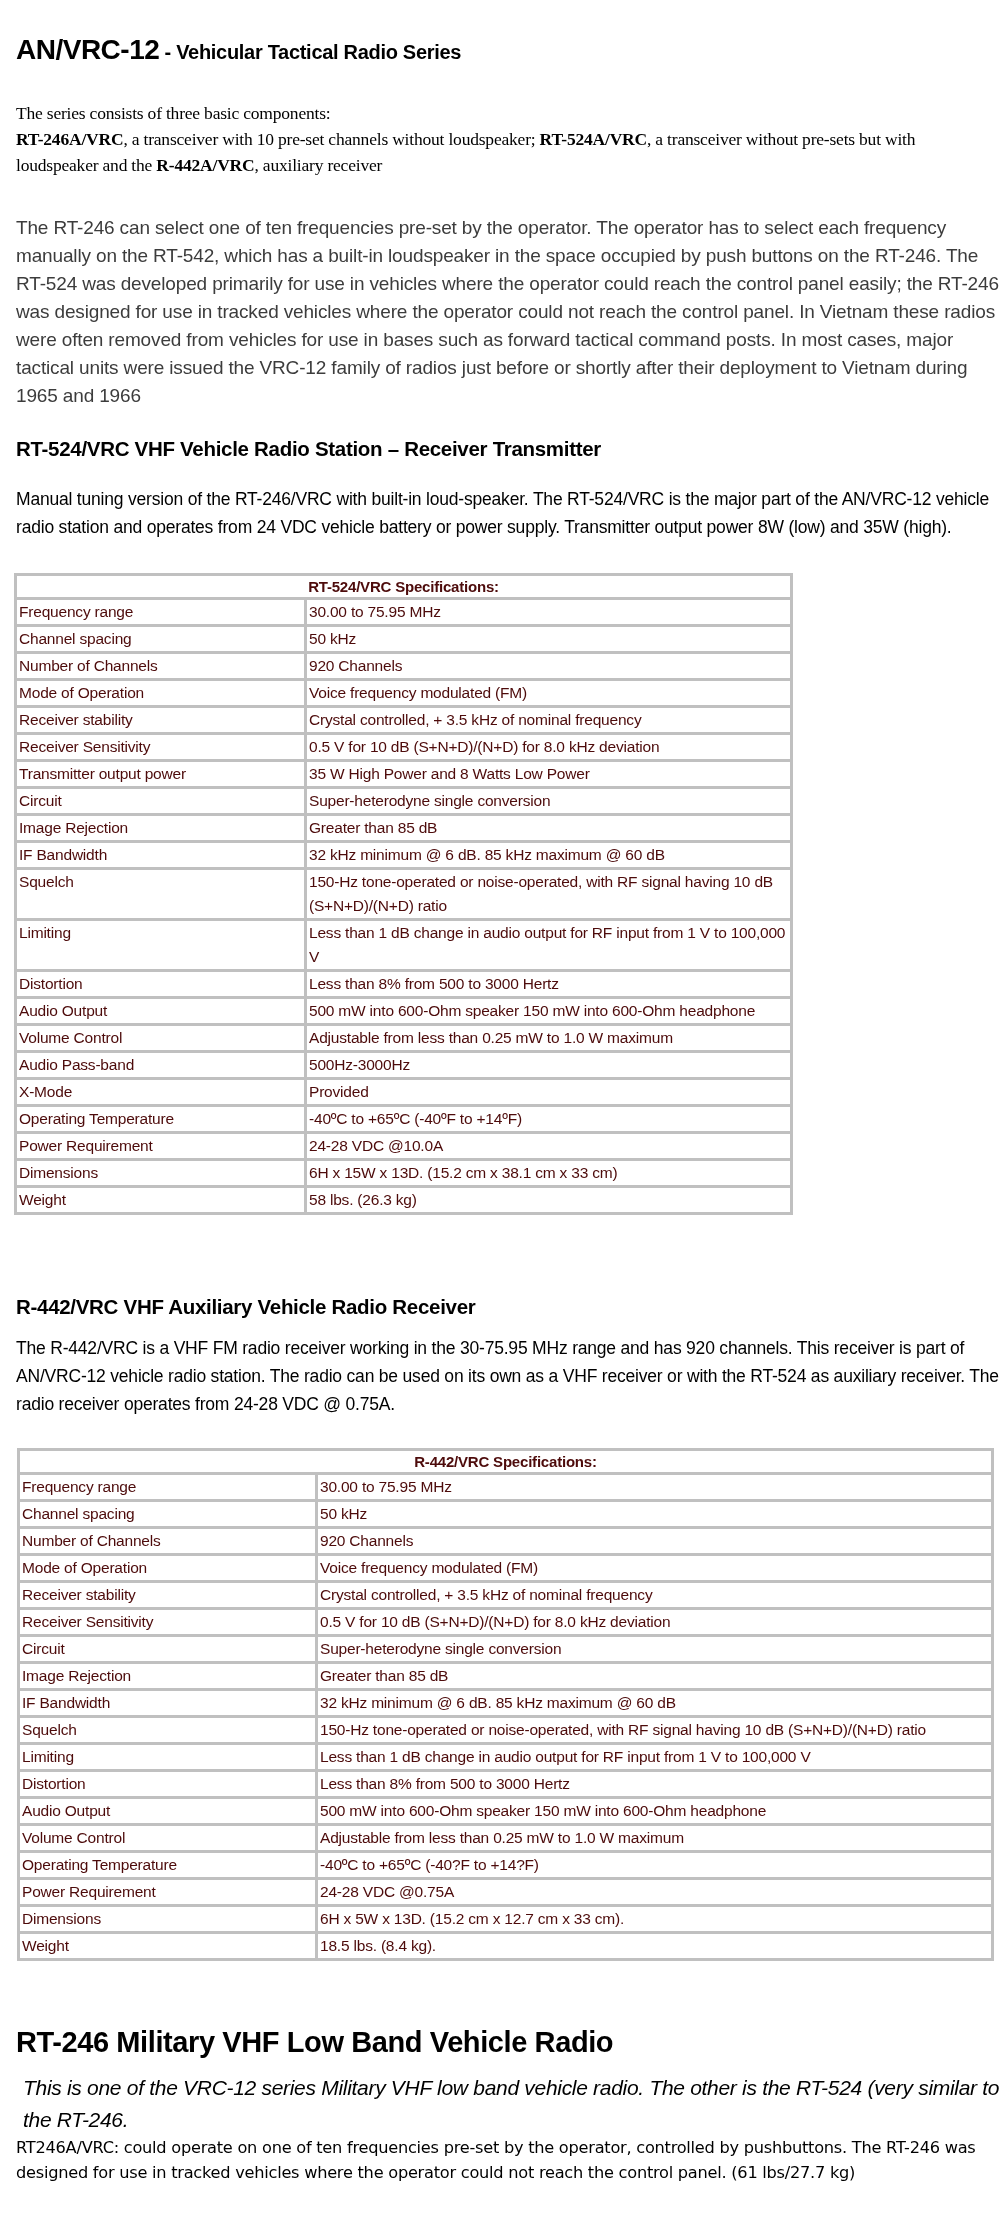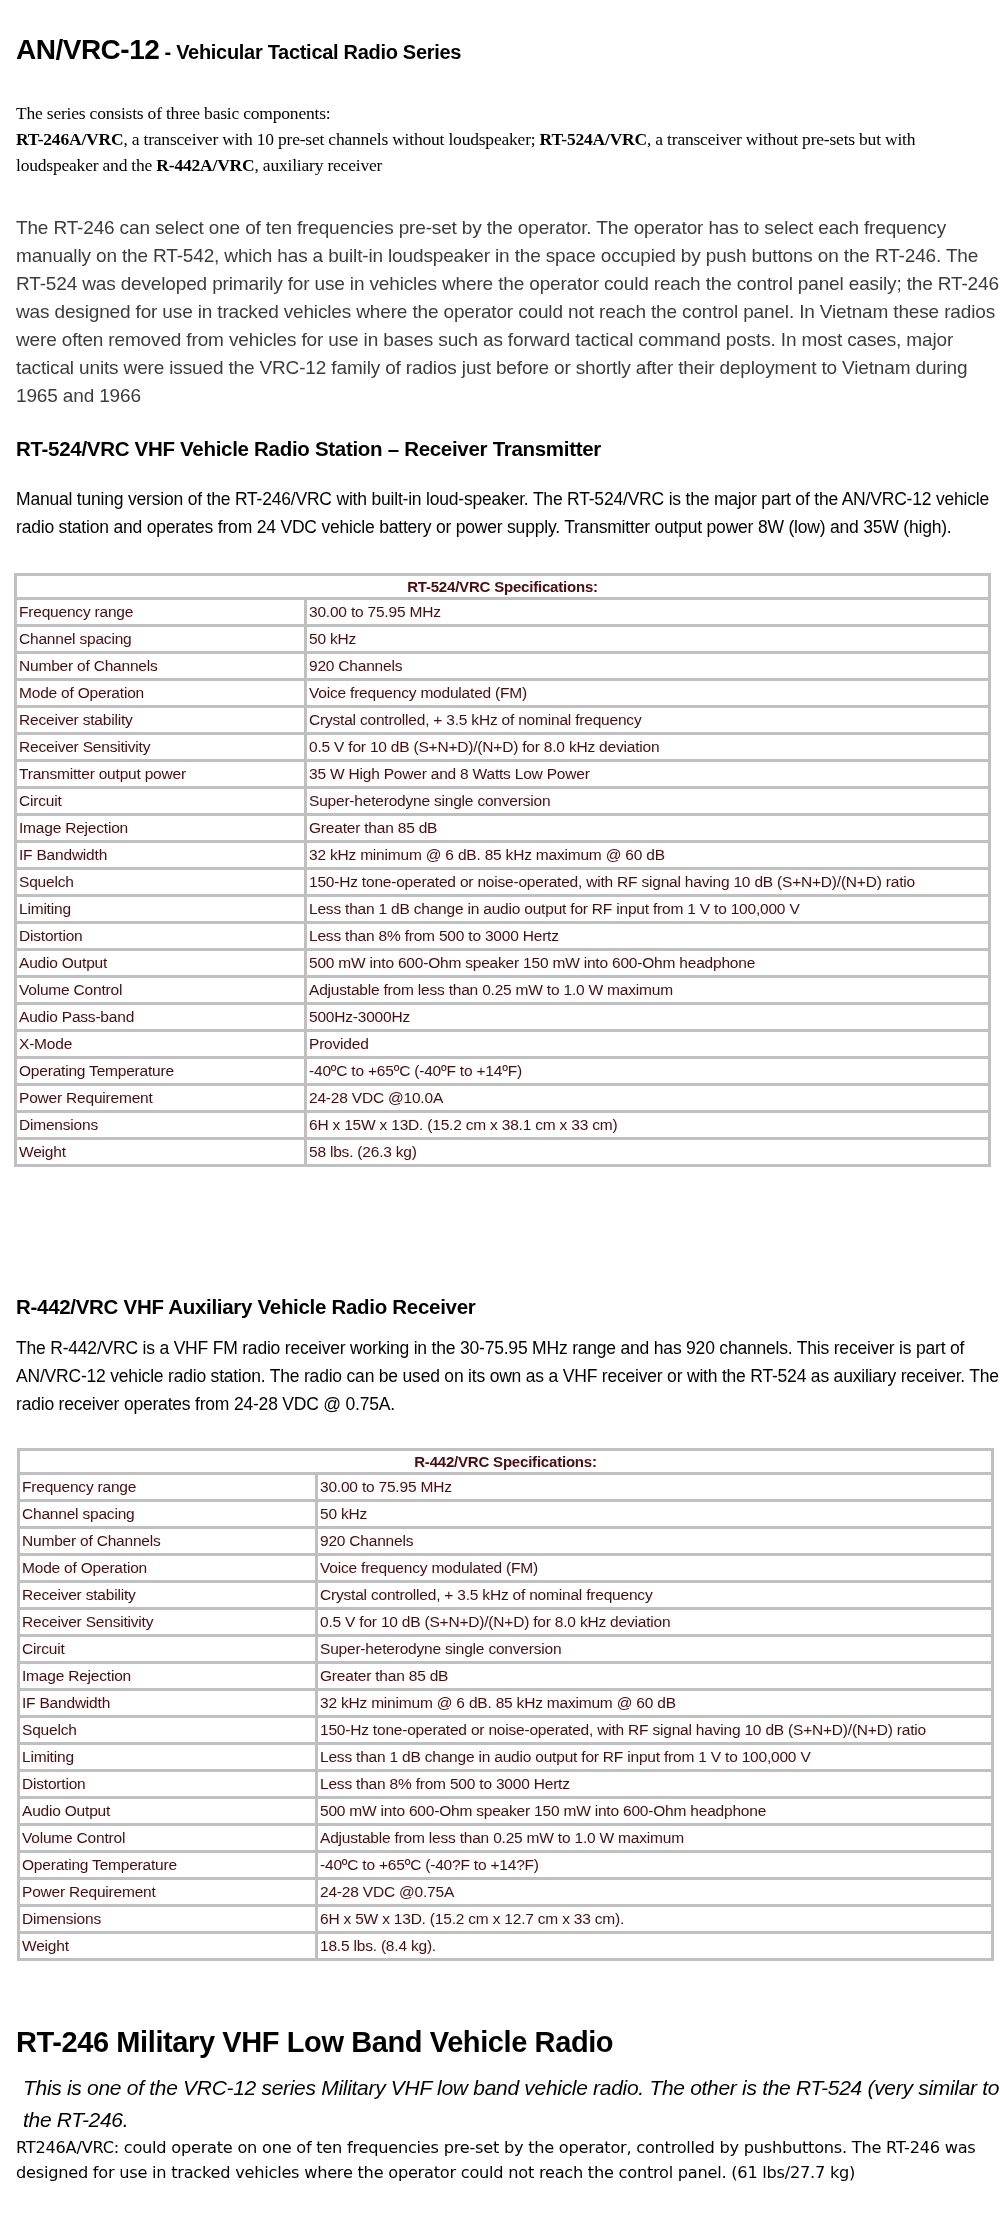--- a/index.html
+++ b/index.html
@@ -143,21 +143,21 @@
     <div>
       <b>RT-246A/VRC</b><span>, a transceiver with 10 pre-set channels without loudspeaker; </span><b>RT-524A/VRC</b><span>, a transceiver without pre-sets but with loudspeaker and the </span><b>R-442A/VRC</b><span>, auxiliary receiver</span>
     </div>
   </div>
 
   <div class="abs history">The RT-246 can select one of ten frequencies pre-set by the operator. The operator has to select each frequency manually on the RT-542, which has a built-in loudspeaker in the space occupied by push buttons on the RT-246. The RT-524 was developed primarily for use in vehicles where the operator could reach the control panel easily; the RT-246 was designed for use in tracked vehicles where the operator could not reach the control panel. In Vietnam these radios were often removed from vehicles for use in bases such as forward tactical command posts. In most cases, major tactical units were issued the VRC-12 family of radios just before or shortly after their deployment to Vietnam during 1965 and 1966</div>
 
   <div class="abs h2" style="left:16px; top:436px;">RT-524/VRC VHF Vehicle Radio Station – Receiver Transmitter</div>
   <div class="abs body-text" style="left:16px; top:462px; width:985px;margin-top:23px;">Manual tuning version of the RT-246/VRC with built-in loud-speaker. The RT-524/VRC is the major part of the AN/VRC-12 vehicle radio station and operates from 24 VDC vehicle battery or power supply. Transmitter output power 8W (low) and 35W (high).</div>
 
-  <table class="spec" style="left:14px; top:573px; width:977px;">
+  <table class="spec" style="left:14px; top:573px; width:779px;">
     <colgroup>
         <col style="width:290px">
         <col>
       </colgroup>
     <thead>
       <tr>
         <th class="caption-cell" colspan="2">RT-524/VRC Specifications:</th>
       </tr>
     </thead>
     <tbody id="rt524-rows">

